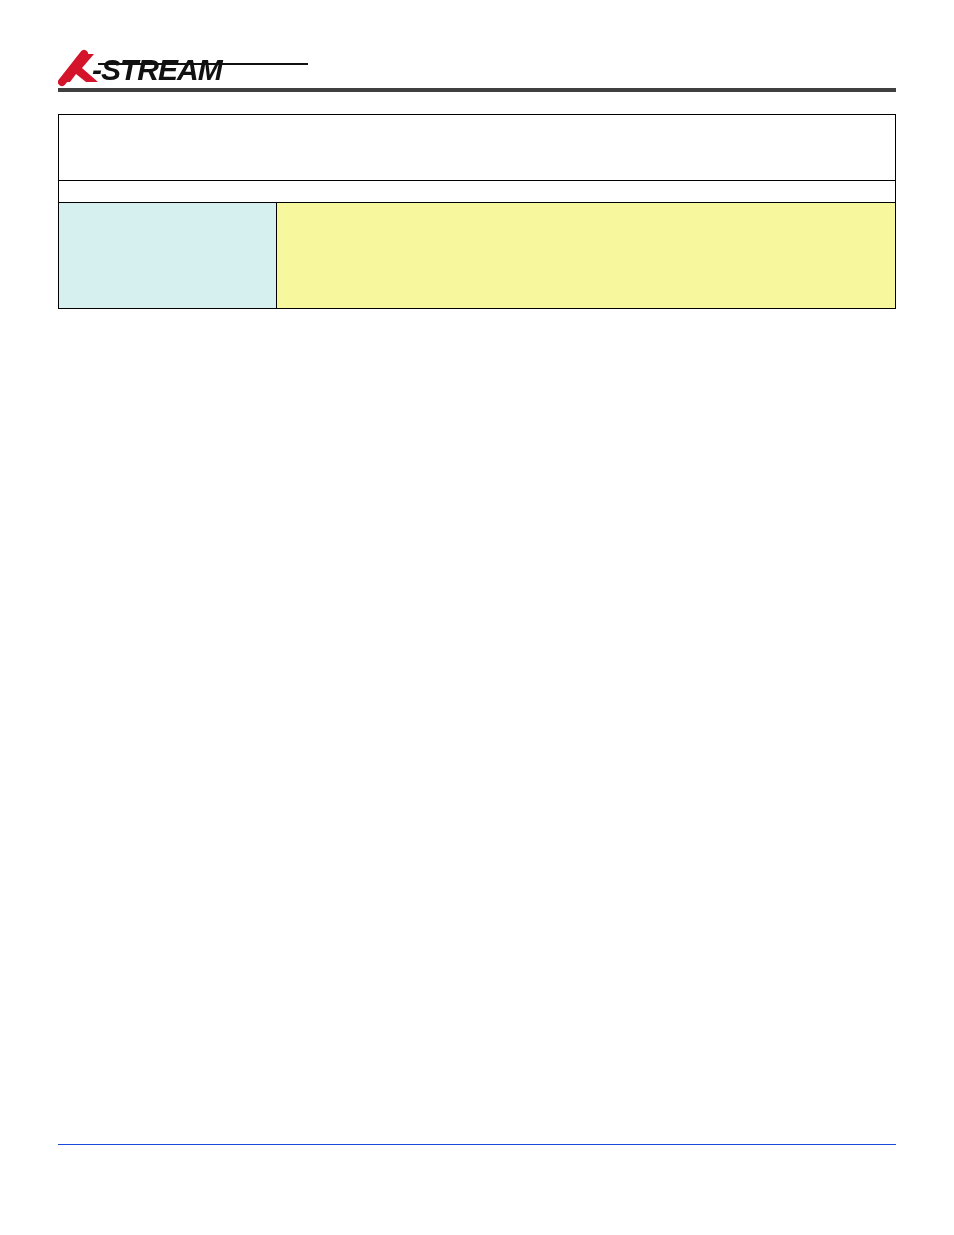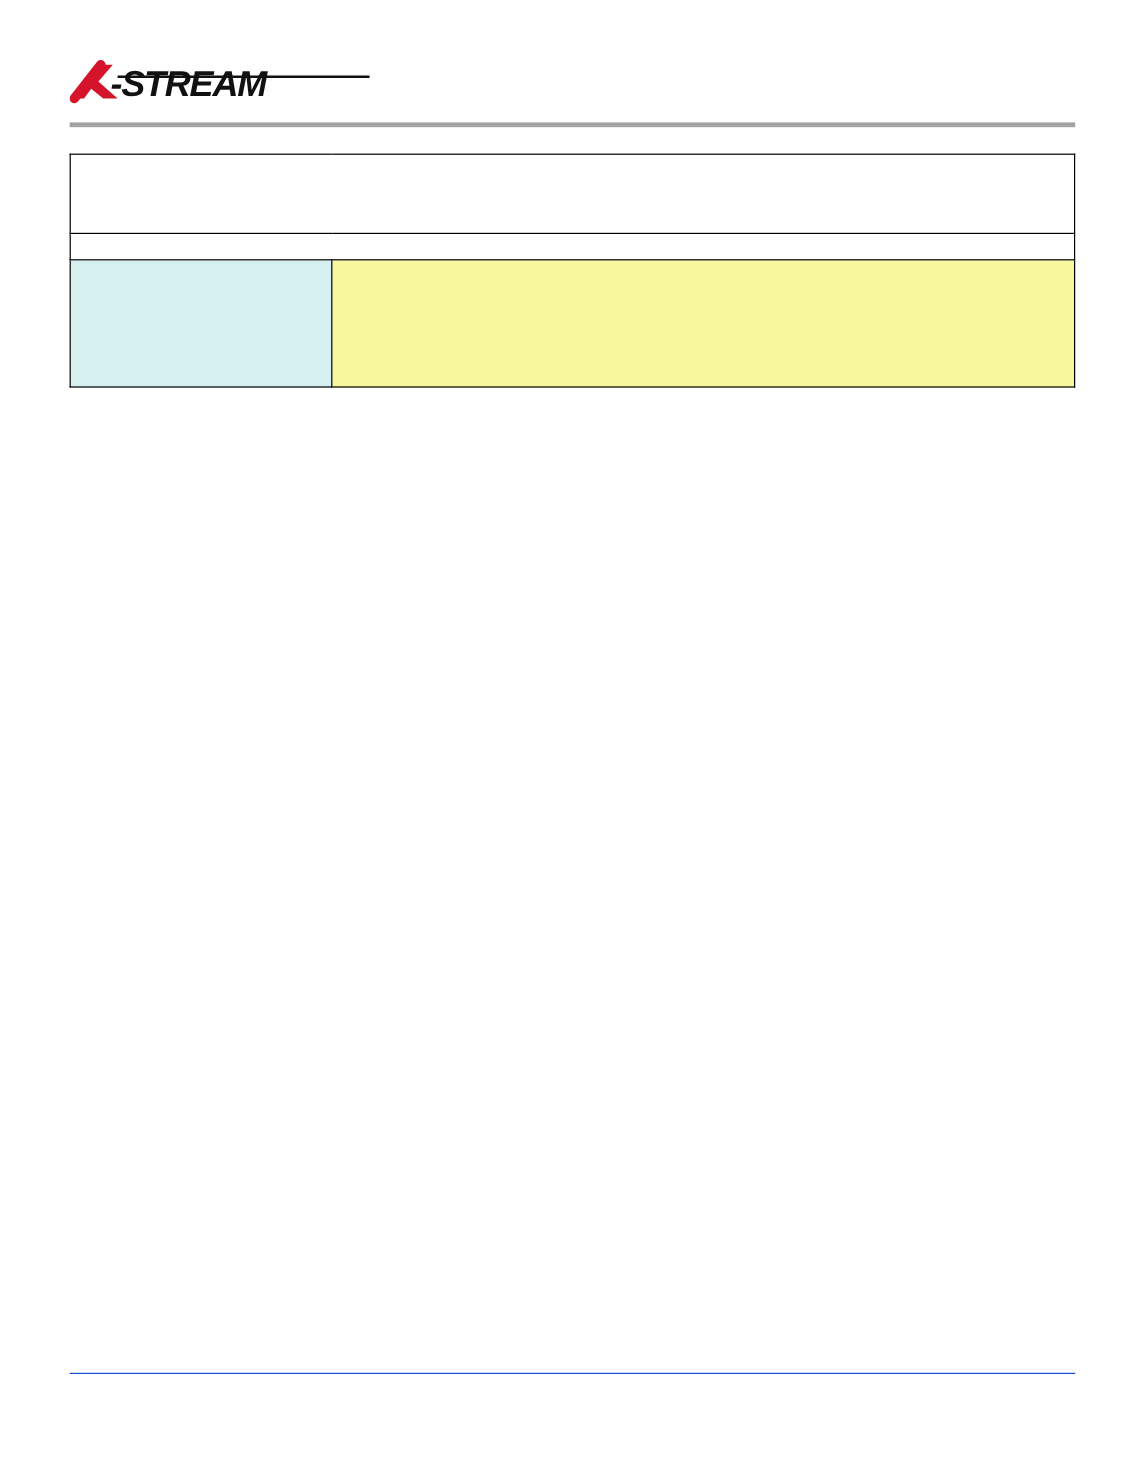--- a/index.html
+++ b/index.html
@@ -7,22 +7,22 @@
     width: 954px;
     height: 1235px;
     background: #ffffff;
     font-family: Arial, Helvetica, sans-serif;
     position: relative;
     padding: 48px 58px 0 58px;
   }
   .logo-row {
     display: flex;
     align-items: center;
-    border-bottom: 4px solid #a3a3a3;
-    padding-bottom: 14px;
+    border-bottom: 4px solid #404040;
+    padding-bottom: 0;
   }
   .logo {
     height: 40px;
     display: flex;
     align-items: center;
   }
   .table-wrap {
     margin-top: 22px;
   }
   table {

